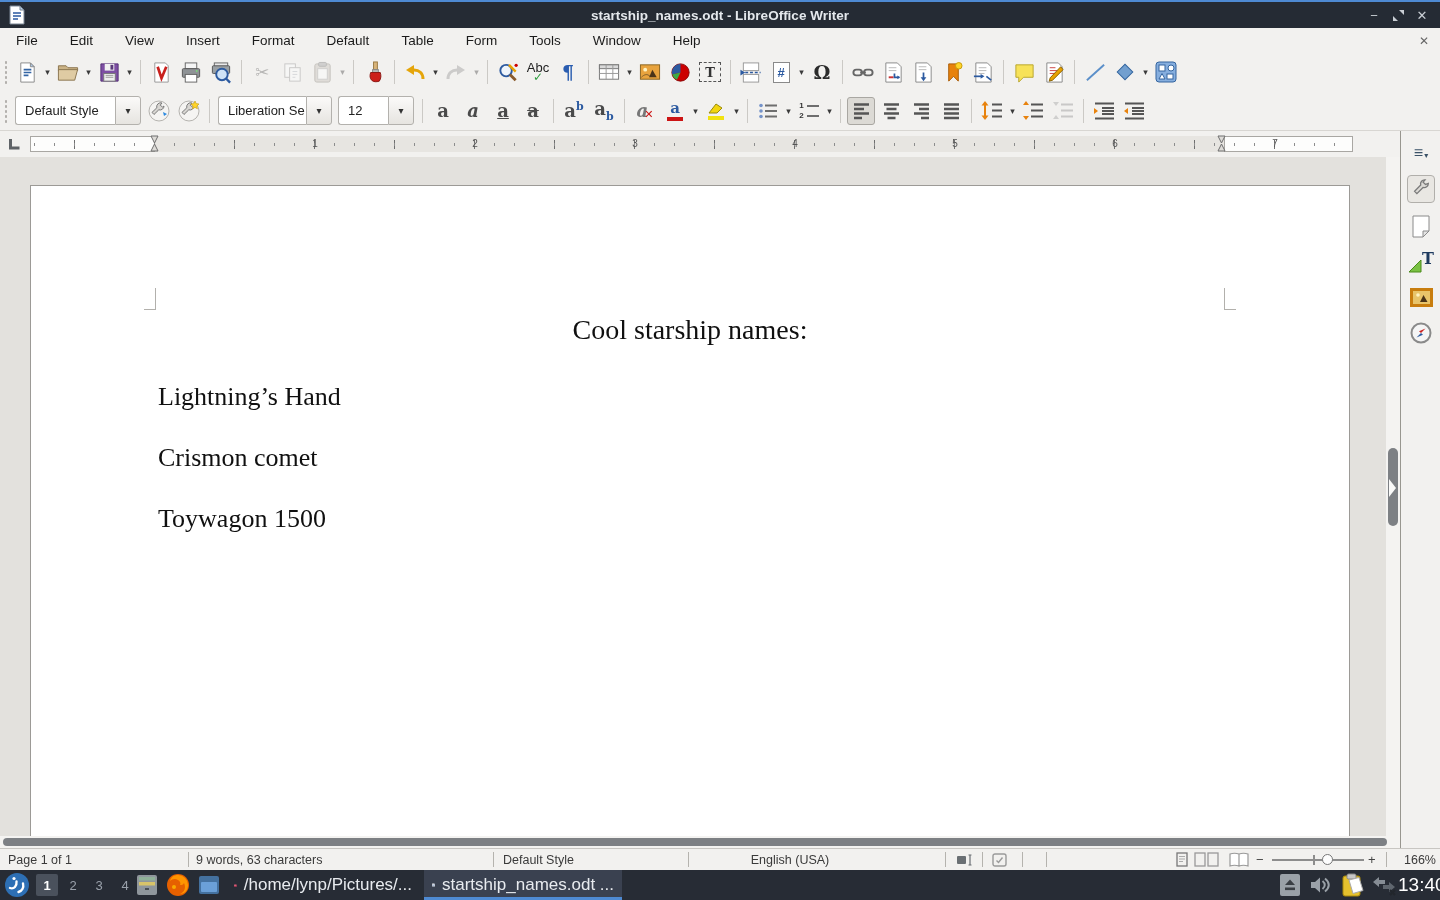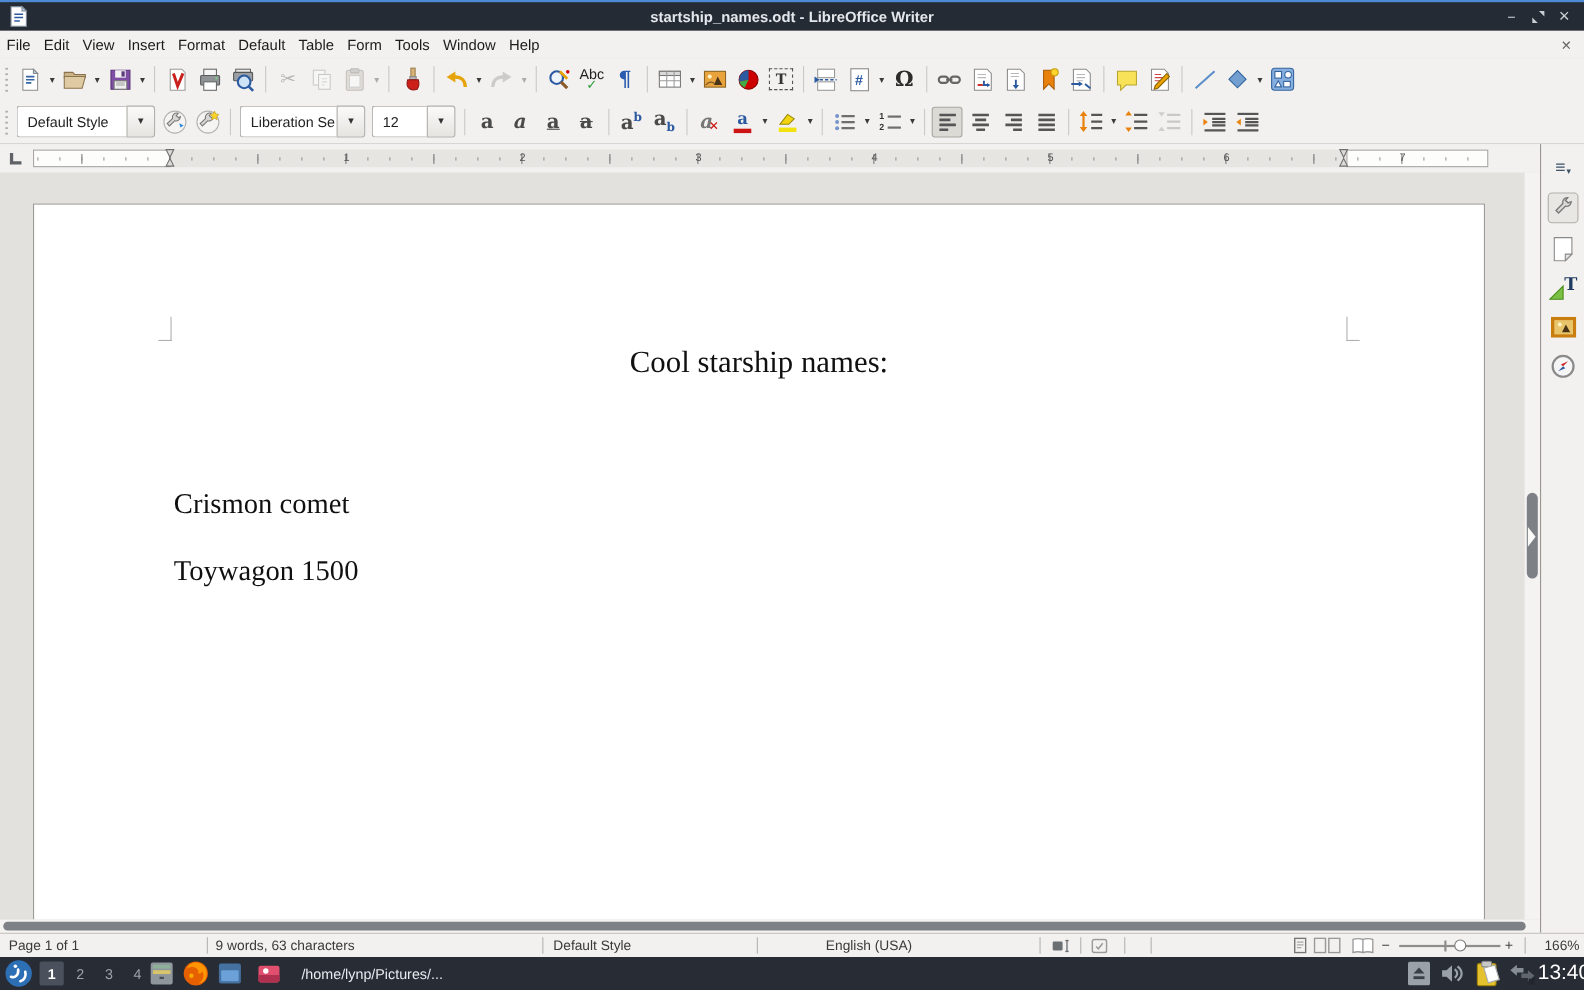--- a/index.html
+++ b/index.html
@@ -6,21 +6,21 @@
 html,body{width:1440px;height:900px;overflow:hidden}
 body{position:relative;font-family:"Liberation Sans","DejaVu Sans",sans-serif;background:#e3e1dd;font-size:13px}
 svg{display:block}
 
 #titlebar{position:absolute;left:0;top:0;width:1440px;height:28px;background:#252b34;border-top:2px solid #4e8ad3;display:flex;align-items:center}
 #tb-title{position:absolute;left:0;right:0;text-align:center;color:#e4e8ec;font-weight:700;font-size:13.5px}
 #tb-controls{position:absolute;right:8px;top:0;height:26px;display:flex;align-items:center;gap:4px;z-index:3}
 .wctl{width:20px;height:20px;display:flex;align-items:center;justify-content:center;color:#c9ced4;font-size:13px}
 
 #menubar{position:absolute;top:28px;left:0;width:1440px;height:25px;background:#f2f1ef;display:flex;align-items:center;color:#1b1b1b;font-size:13.5px}
-.menu-item{padding:0 6px;height:100%;display:flex;align-items:center}
+.menu-item{padding:0 16px;height:100%;display:flex;align-items:center}
 #menubar-close{position:absolute;right:11px;top:0;height:25px;display:flex;align-items:center;color:#666;font-size:12px}
 
 .tbar{position:absolute;left:0;width:1440px;background:#f2f1ef;display:flex;align-items:center}
 #toolbar-std{top:53px;height:38px}
 #toolbar-fmt{top:91px;height:40px;border-bottom:1px solid #d8d6d2}
 .grip{width:8px;height:26px;background-image:radial-gradient(circle,#b2b0ac 1.1px,transparent 1.2px);background-size:4px 5px;background-repeat:repeat-y;background-position:2px 1px;margin:0 2px}
 .tb{height:28px;min-width:28px;padding:0 1px;display:flex;align-items:center;justify-content:center;margin:0 1px;border-radius:3px}
 .dd{width:11px;height:28px;display:flex;align-items:center;justify-content:center;font-size:9px;color:#3a3a3a}
 .sep{width:1px;height:24px;background:#cbc9c5;margin:0 5px}
 .dis{opacity:.38;filter:grayscale(75%)}
@@ -87,21 +87,21 @@
 .sdiv{position:absolute;top:3px;width:1px;height:15px;background:#b5b3ae}
 .zsign{font-size:13px;color:#444}
 #ztrack{position:absolute;left:1272px;top:10px;width:92px;height:2px;background:#8d8d8d}
 #ztick{position:absolute;left:1313px;top:6px;width:2px;height:10px;background:#8d8d8d}
 #zthumb{position:absolute;left:1322px;top:5px;width:11px;height:11px;border-radius:50%;background:#fdfdfd;border:1px solid #777}
 
 #taskbar{position:absolute;top:870px;left:0;width:1440px;height:30px;background:#272c35;color:#e8ebef}
 .titem{position:absolute;top:0;height:30px;display:flex;align-items:center}
 .ws{position:absolute;top:4px;width:22px;height:22px;display:flex;align-items:center;justify-content:center;font-size:13px;color:#9aa1ab}
 .ws.active{background:#4a515c;color:#fff;font-weight:700;border-radius:2px}
-.task{position:absolute;top:0;height:30px;display:flex;align-items:center;gap:19px;padding:0 8px;font-size:13px;color:#e8ebef;white-space:nowrap;overflow:hidden}
+.task{position:absolute;top:0;height:30px;display:flex;align-items:center;gap:7px;padding:0 8px;font-size:17px;color:#e8ebef;white-space:nowrap;overflow:hidden}
 .task.active{background:#3a4150;box-shadow:inset 0 -3px 0 #4e8ad3}
 #clock{position:absolute;left:1398px;top:0;height:30px;display:flex;align-items:center;font-size:19px;color:#fff}
 </style>
 </head>
 <body>
 
 <div id="titlebar">
   <svg width="16" height="20" viewBox="0 0 16 20" style="margin-left:9px">
       <path d="M1 1h10l4 4v14H1z" fill="#fff" stroke="#7a8694"></path>
       <path d="M11 1v4h4z" fill="#bcd3ea" stroke="#7a8694"></path>
@@ -583,20 +583,21 @@
       <path d="M1 1h7L4.5 8z" fill="#dddbd7" stroke="#6f6f6f"></path>
       <path d="M1 16h7L4.5 9z" fill="#dddbd7" stroke="#6f6f6f"></path>
     </svg>
 </div>
 
 <div id="docarea">
   <div id="page">
     <div class="cmark l"></div>
     <div class="cmark r"></div>
     <div id="doc-heading">Cool starship names:</div>
+    <div class="dline" style="top:196px">Lightning’s Hand</div>
     <div class="dline" style="top:257px">Crismon comet</div>
     <div class="dline" style="top:318px">Toywagon 1500</div>
   </div>
 </div>
 
 <div id="vscroll">
   <div id="vthumb"></div>
   <div id="sbhandle"></div>
 </div>
 <div id="hscroll">
@@ -727,20 +728,28 @@
       </svg>
     </div>
   <div class="task" style="left:226px;width:194px">
     <svg width="21" height="21" viewBox="0 0 22 22">
         <rect x="1" y="3" width="20" height="16" rx="2" fill="#e0506e"></rect>
         <path d="M1 12h20v5a2 2 0 0 1-2 2H3a2 2 0 0 1-2-2z" fill="#b03050"></path>
         <circle cx="8" cy="8" r="2.6" fill="#fff"></circle>
       </svg>
     <span>/home/lynp/Pictures/...</span>
   </div>
+  <div class="task active" style="left:424px;width:198px">
+    <svg width="19" height="22" viewBox="0 0 19 22">
+        <path d="M1 1h12l5 5v15H1z" fill="#fff" stroke="#889"></path>
+        <path d="M13 1v5h5z" fill="#cde0f2" stroke="#889"></path>
+        <path d="M4 9h11M4 12h11M4 15h11M4 18h7" stroke="#2c5aa0" stroke-width="1.5"></path>
+      </svg>
+    <span>startship_names.odt ...</span>
+  </div>
   <div class="titem" style="left:1280px">
       <svg width="20" height="22" viewBox="0 0 20 22">
         <rect x="0" y="0" width="20" height="22" rx="2" fill="#9aa1a8"></rect>
         <path d="M5 11l5-5.5 5 5.5z" fill="#3a3f45"></path>
         <rect x="5" y="13.5" width="10" height="2.6" fill="#3a3f45"></rect>
       </svg>
     </div>
   <div class="titem" style="left:1310px">
       <svg width="20" height="18" viewBox="0 0 20 18">
         <path d="M1 6h4l5-4.5v15L5 12H1z" fill="#9aa1a8"></path>

